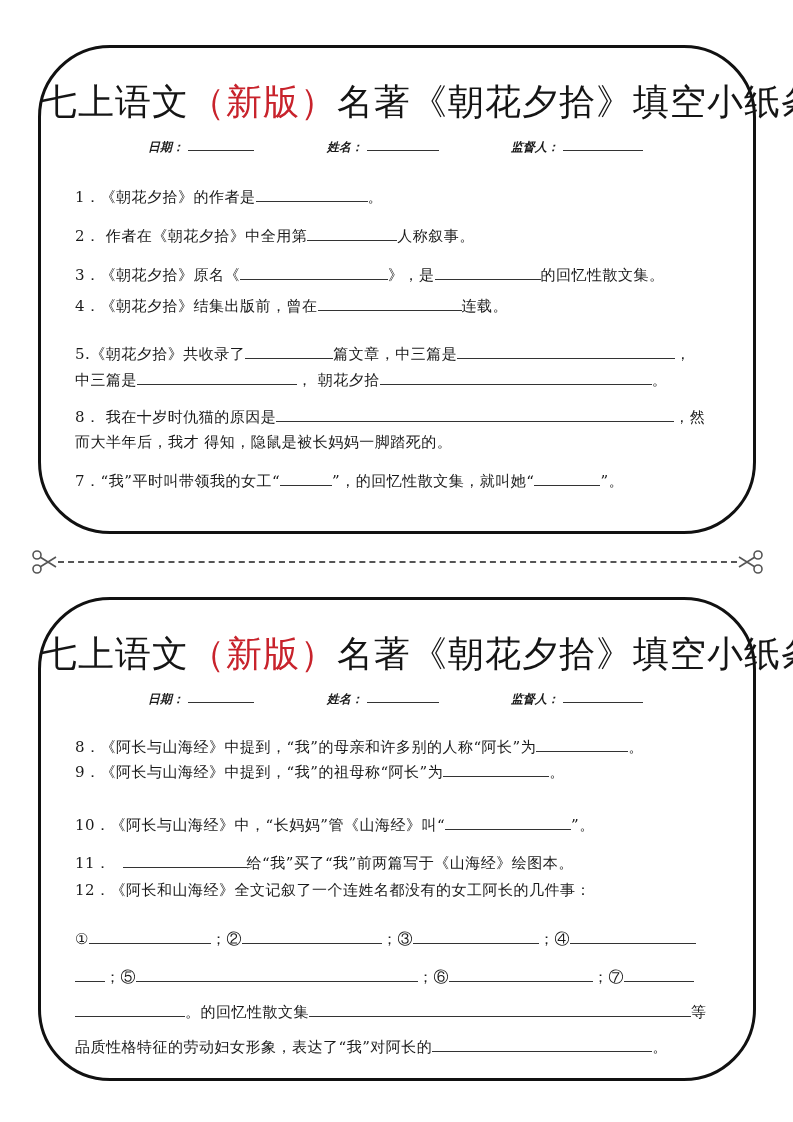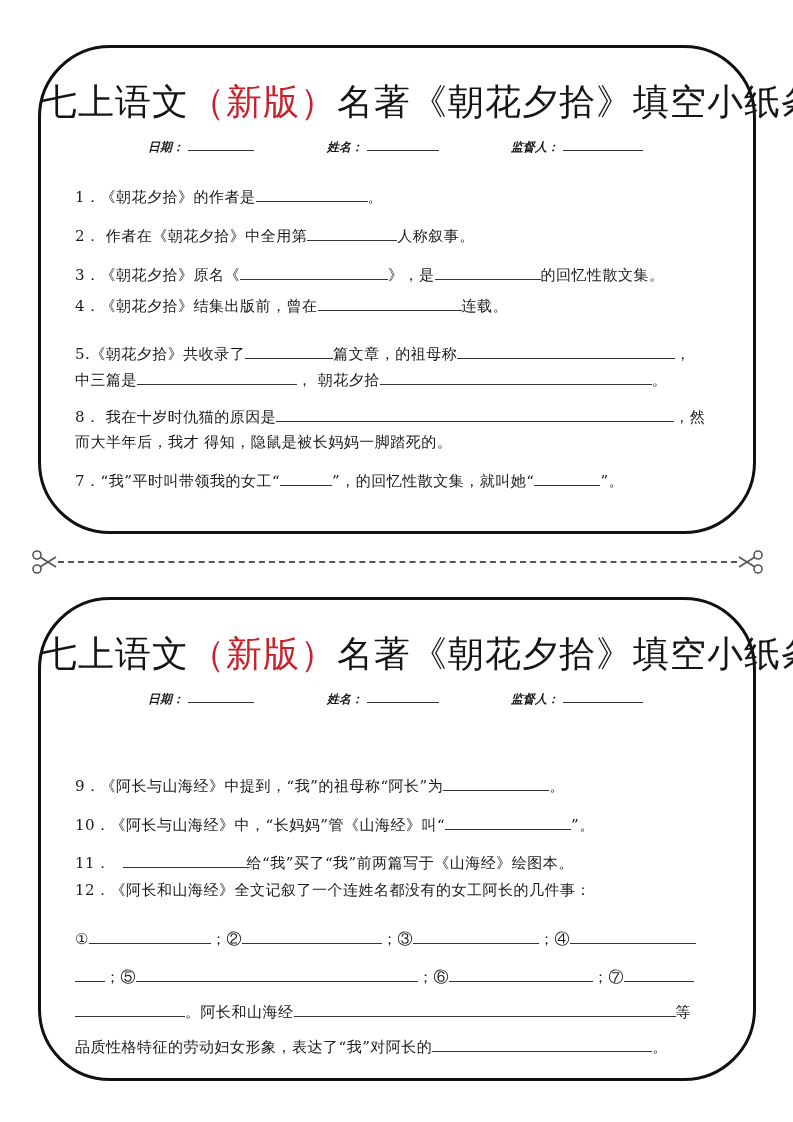--- a/index.html
+++ b/index.html
@@ -68,21 +68,21 @@
   <div class="q" style="top:177px">
     <span>2． 作者在《朝花夕拾》中全用第</span><span class="blank" style="width:90px"></span><span>人称叙事。</span>
   </div>
   <div class="q" style="top:216px">
     <span>3．《朝花夕拾》原名《</span><span class="blank" style="width:148px"></span><span>》，是</span><span class="blank" style="width:106px"></span><span>的回忆性散文集。</span>
   </div>
   <div class="q" style="top:247px">
     <span>4．《朝花夕拾》结集出版前，曾在</span><span class="blank" style="width:144px"></span><span>连载。</span>
   </div>
   <div class="q" style="top:295px">
-    <span>5.《朝花夕拾》共收录了</span><span class="blank" style="width:88px"></span><span>篇文章，的祖母称</span><span class="blank" style="width:218px"></span><span>，</span>
+    <span>5.《朝花夕拾》共收录了</span><span class="blank" style="width:88px"></span><span>篇文章，中三篇是</span><span class="blank" style="width:218px"></span><span>，</span>
   </div>
   <div class="q" style="top:321px">
     <span>中三篇是</span><span class="blank" style="width:160px"></span><span>，  朝花夕拾</span><span class="blank" style="width:272px"></span><span>。</span>
   </div>
   <div class="q" style="top:358px">
     <span>8． 我在十岁时仇猫的原因是</span><span class="blank" style="width:398px"></span><span>，然</span>
   </div>
   <div class="q" style="top:384px">
     <span>而大半年后，我才 得知，隐鼠是被长妈妈一脚踏死的。</span>
   </div>
@@ -112,37 +112,40 @@
 <div class="card c2">
   <div class="title">
     <span>七上语文</span><span class="red">（新版）</span><span>名著《朝花夕拾》填空小纸条</span>
   </div>
   <div class="meta">
     <span class="m" style="left:107px"><span>日期：</span><span class="line" style="width:66px"></span></span>
     <span class="m" style="left:286px"><span>姓名：</span><span class="line" style="width:72px"></span></span>
     <span class="m" style="left:470px"><span>监督人：</span><span class="line" style="width:80px"></span></span>
   </div>
 
-  <div class="q" style="top:175px">
+  <div class="q" style="top:136px">
+    <span>8．《阿长与山海经》中提到，“我”的母亲和许多别的人称“阿长”为</span><span class="blank" style="width:92px"></span><span>。</span>
+  </div>
+  <div class="q" style="top:161px">
     <span>9．《阿长与山海经》中提到，“我”的祖母称“阿长”为</span><span class="blank" style="width:106px"></span><span>。</span>
   </div>
   <div class="q" style="top:214px">
     <span>10．《阿长与山海经》中，“长妈妈”管《山海经》叫“</span><span class="blank" style="width:126px"></span><span>”。</span>
   </div>
   <div class="q" style="top:252px">
     <span>11．</span><span style="display:inline-block;width:12px"></span><span class="blank" style="width:124px"></span><span>给“我”买了“我”前两篇写于《山海经》绘图本。</span>
   </div>
   <div class="q" style="top:280px">
     <span>12．《阿长和山海经》全文记叙了一个连姓名都没有的女工阿长的几件事：</span>
   </div>
   <div class="q" style="top:328px">
     <span>①</span><span class="blank" style="width:122px"></span><span>；</span><span>②</span><span class="blank" style="width:140px"></span><span>；</span><span>③</span><span class="blank" style="width:126px"></span><span>；</span><span>④</span><span class="blank" style="width:126px"></span>
   </div>
   <div class="q" style="top:366px">
     <span class="blank" style="width:30px"></span><span>；</span><span>⑤</span><span class="blank" style="width:282px"></span><span>；</span><span>⑥</span><span class="blank" style="width:144px"></span><span>；</span><span>⑦</span><span class="blank" style="width:70px"></span>
   </div>
   <div class="q" style="top:401px">
-    <span class="blank" style="width:110px"></span><span>。阿长和山海经</span><span class="blank" style="width:382px"></span><span>等</span>
+    <span class="blank" style="width:110px"></span><span>。的回忆性散文集</span><span class="blank" style="width:382px"></span><span>等</span>
   </div>
   <div class="q" style="top:436px">
     <span>品质性格特征的劳动妇女形象，表达了“我”对阿长的</span><span class="blank" style="width:220px"></span><span>。</span>
   </div>
 </div>
 
 </body></html>

